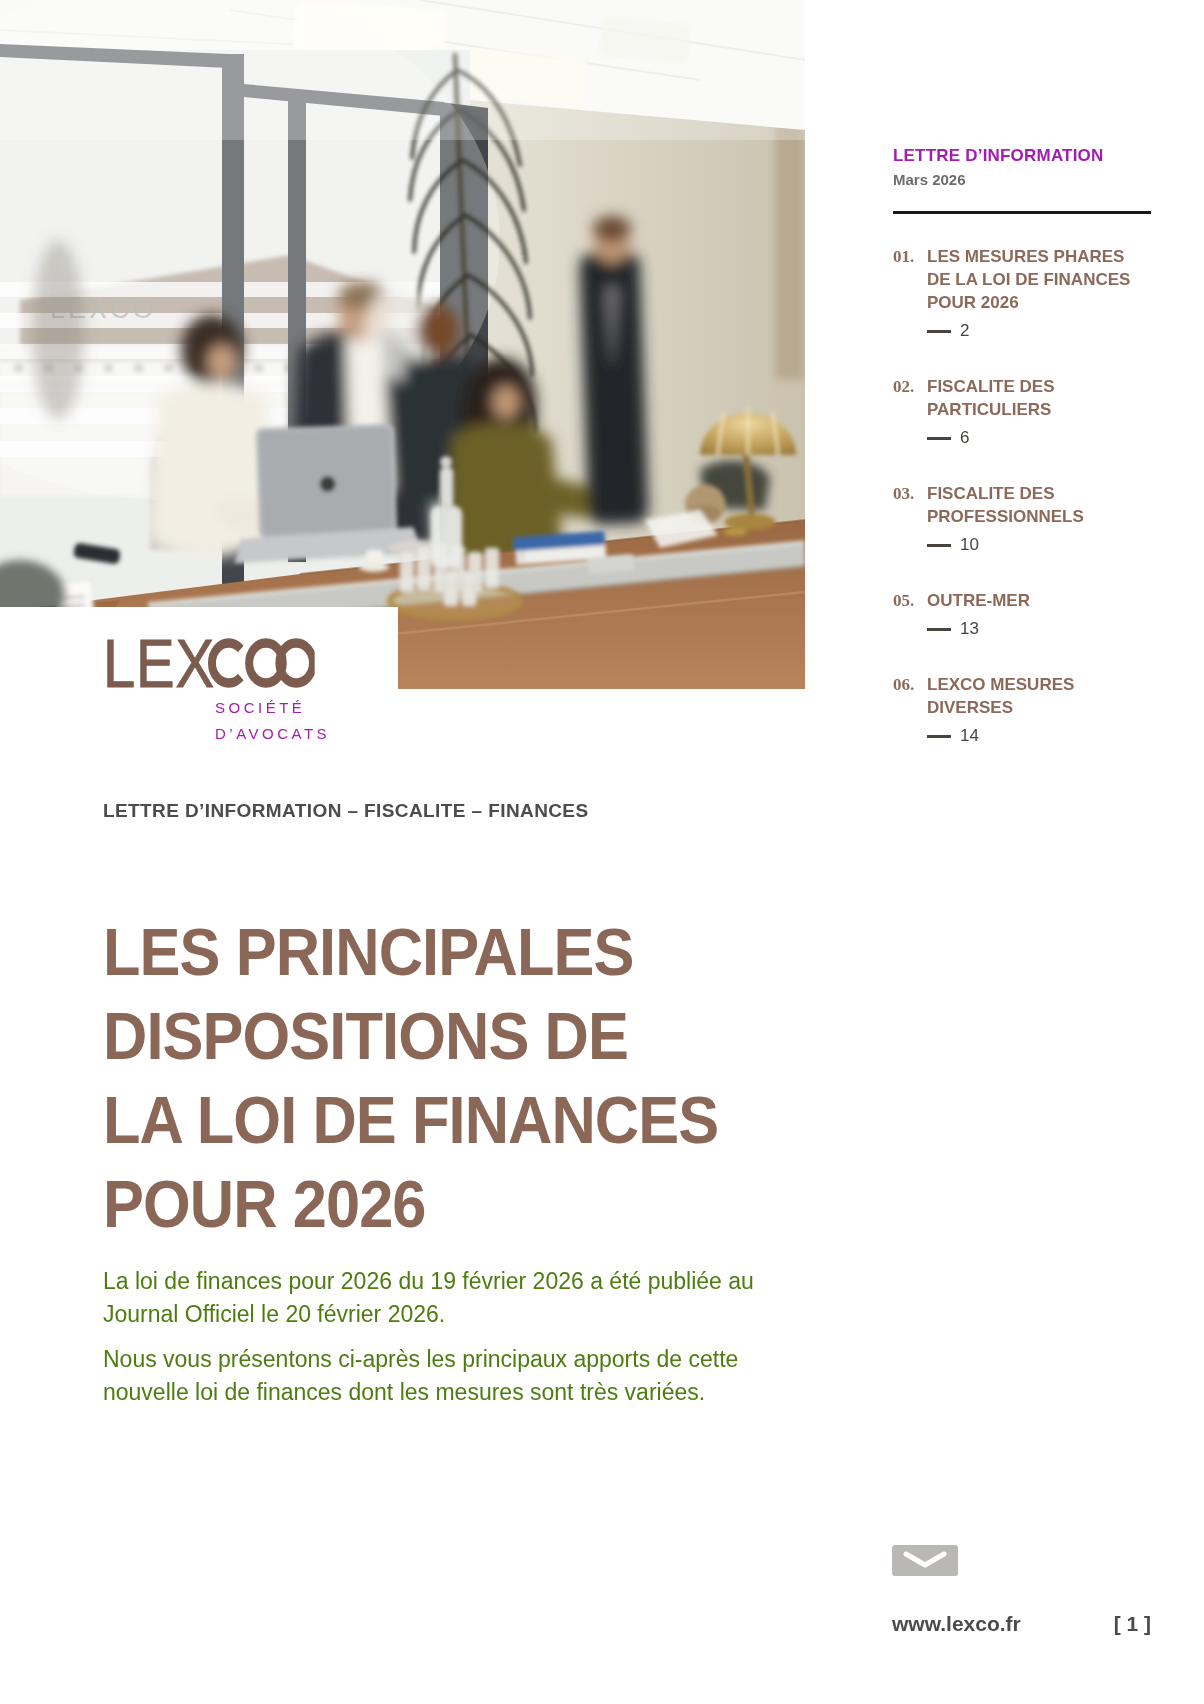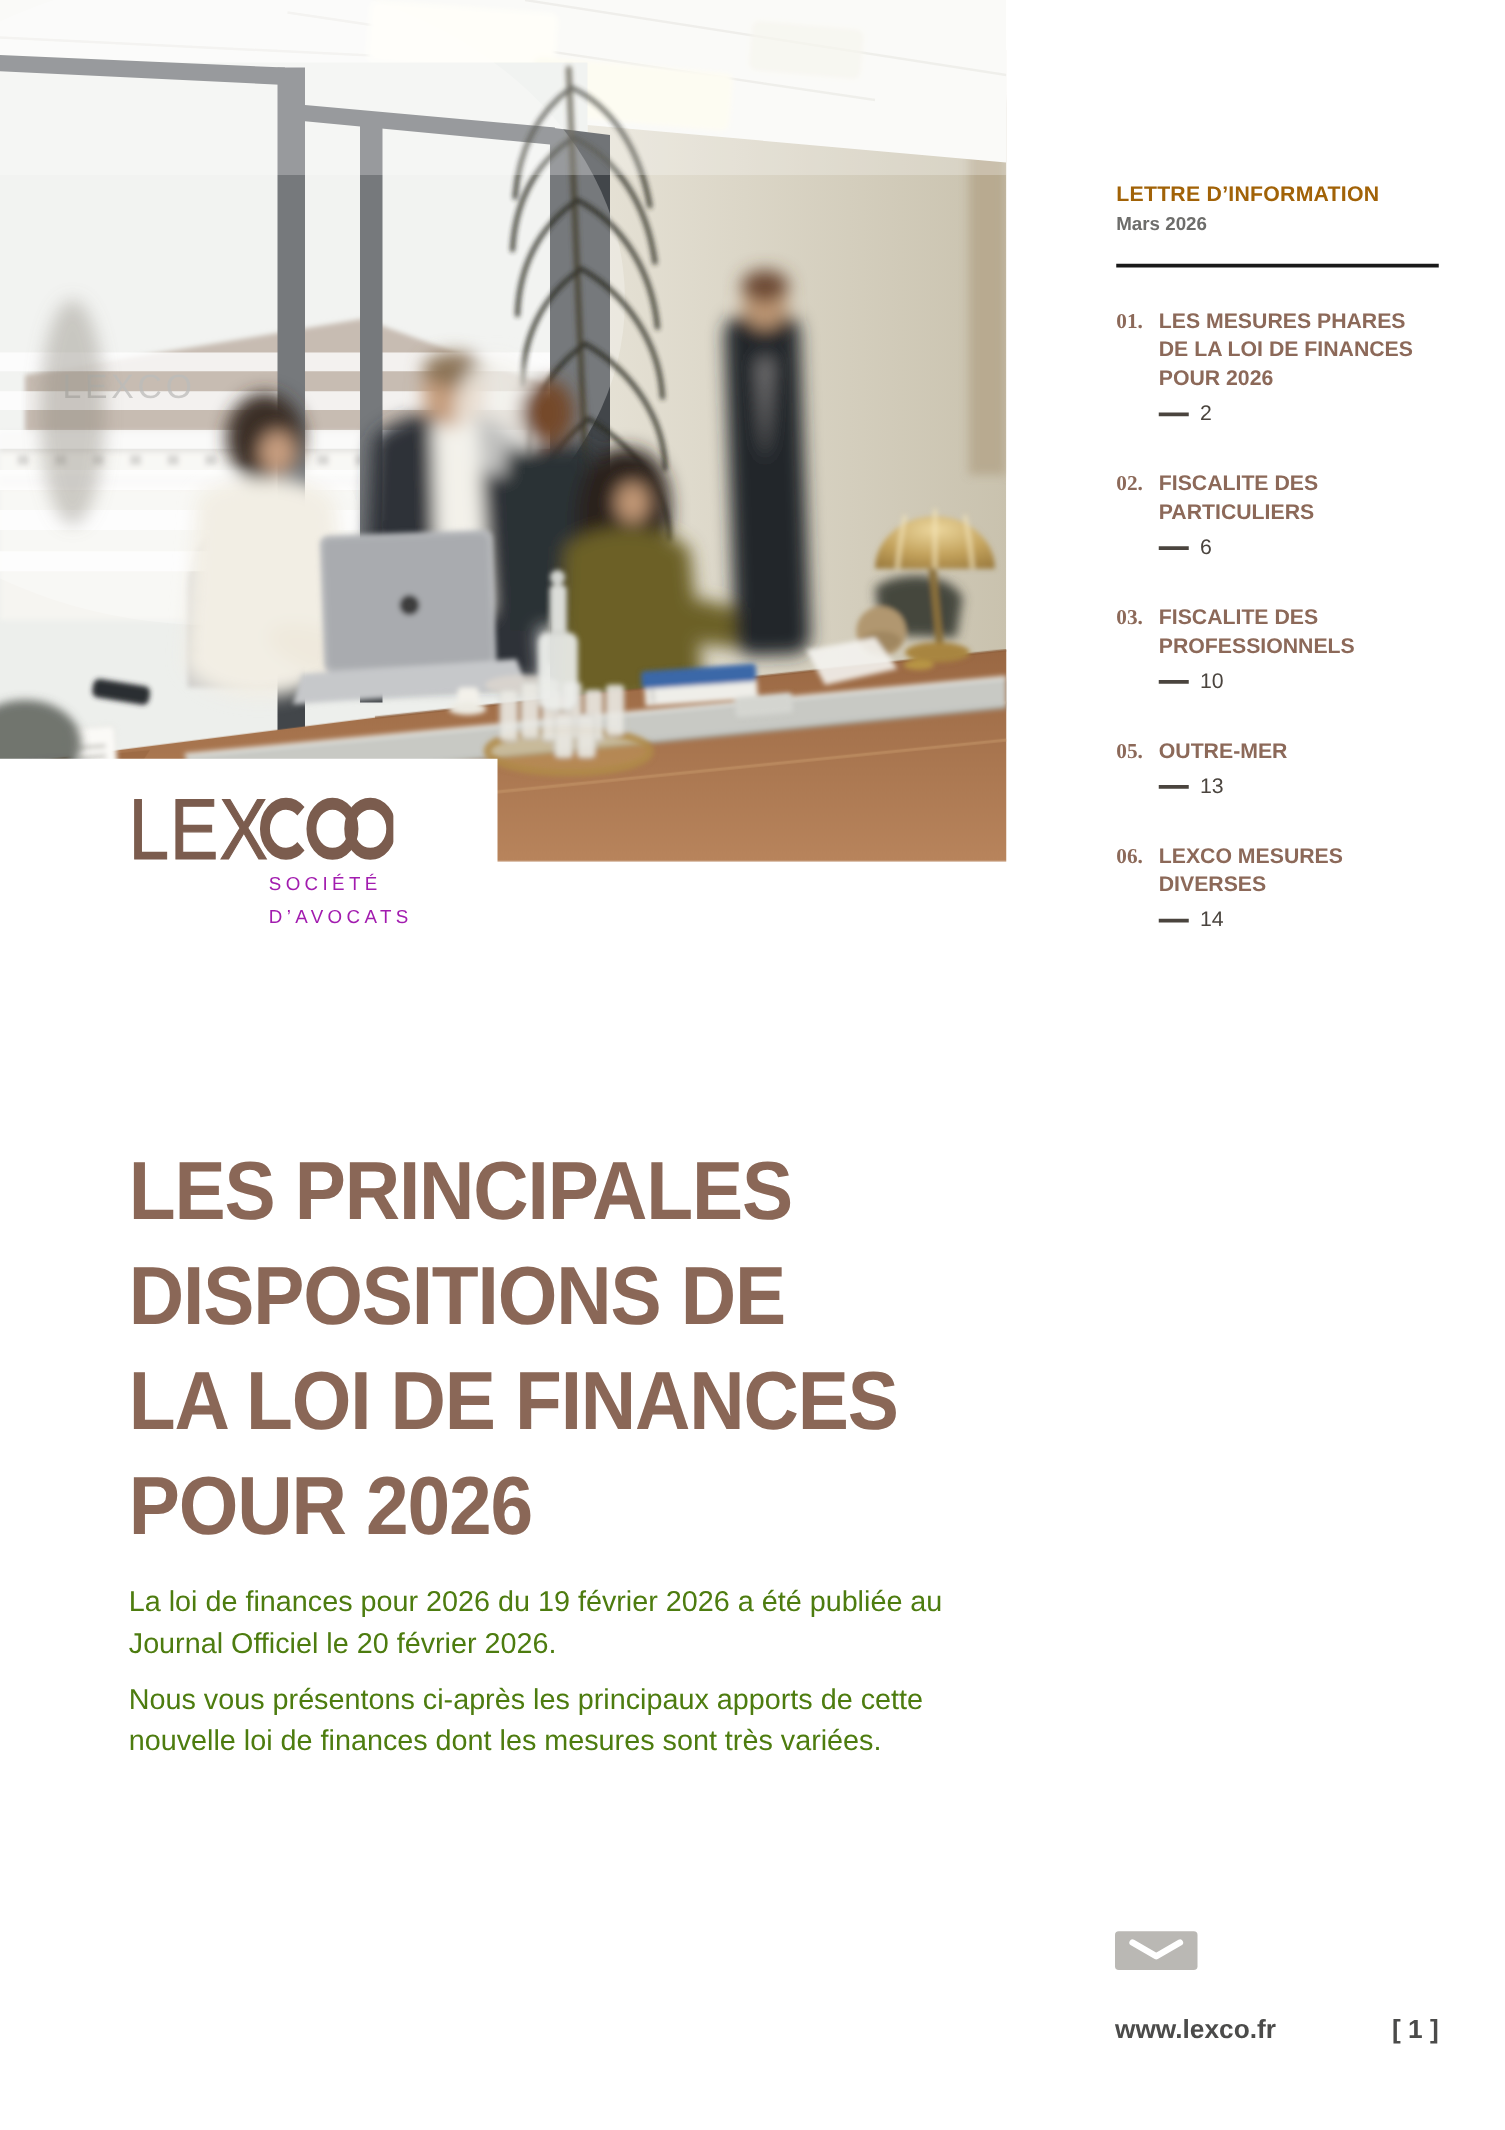--- a/index.html
+++ b/index.html
@@ -14,21 +14,21 @@
     position:absolute;left:0;top:607px;width:398px;height:148px;background:#ffffff;
   }
   .logo-inner{position:absolute;left:103px;top:30px;}
   .logo-svg{display:block;transform:scaleX(.84);transform-origin:left top;}
   .logo-sub{
     margin:6px 0 0 112px;font-size:15px;letter-spacing:3.5px;color:#a21caf;
     line-height:1.72;white-space:pre-line;
   }
   
   .sidebar{position:absolute;left:893px;top:145px;width:258px;}
-  .s-title{font-size:17px;font-weight:bold;color:#a16207;letter-spacing:.2px;line-height:22px;}
+  .s-title{font-size:17px;font-weight:bold;color:#a21caf;letter-spacing:.2px;line-height:22px;}
   .s-date{font-size:15px;color:#6d6d6b;margin-top:3px;line-height:20px;font-weight:bold;}
   .s-rule{border:0;border-top:3px solid #191919;margin:21px 0 0 0;width:258px;}
   .toc{margin-top:31px;}
   .toc-item{display:flex;margin-bottom:34px;cursor:pointer;}
   .toc-num{flex:0 0 34px;font-size:17px;font-weight:bold;color:#8c6959;line-height:23px;font-family:Liberation Serif, serif;}
   .toc-body{flex:1;}
   .toc-title{display:block;font-size:17px;font-weight:bold;color:#8c6959;line-height:23px;white-space:pre-line;}
   .toc-page{display:flex;align-items:center;margin-top:7px;}
   .toc-dash{display:inline-block;width:24px;height:3px;background:#4a443e;margin-right:9px;}
   .toc-pagenum{font-size:17px;color:#4a443e;line-height:20px;}
@@ -393,20 +393,21 @@
           <span class="toc-page">
             <span class="toc-dash"></span>
             <span class="toc-pagenum">14</span>
           </span>
         </span>
       </div>
 
     </div>
   </div>
 
+  <div class="kicker">LETTRE D’INFORMATION – FISCALITE – FINANCES</div>
 
   <h1 class="main-title">LES PRINCIPALES
 DISPOSITIONS DE
 LA LOI DE FINANCES
 POUR 2026</h1>
 
   <div class="intro">
     <p>La loi de finances pour 2026 du 19 février 2026 a été publiée au
 Journal Officiel le 20 février 2026.</p>
     <p>Nous vous présentons ci-après les principaux apports de cette

